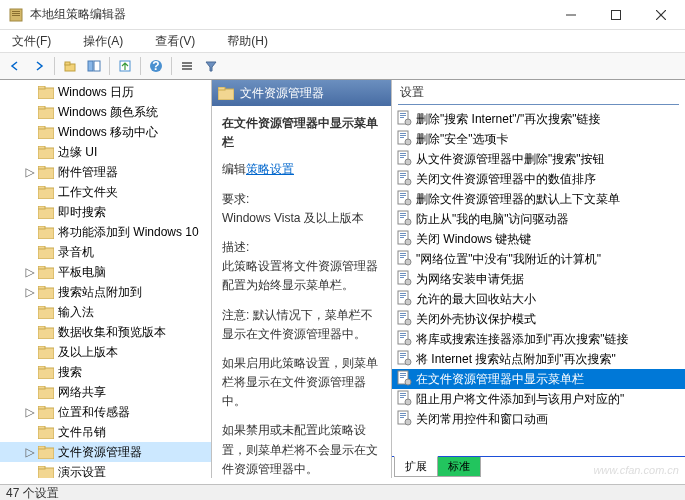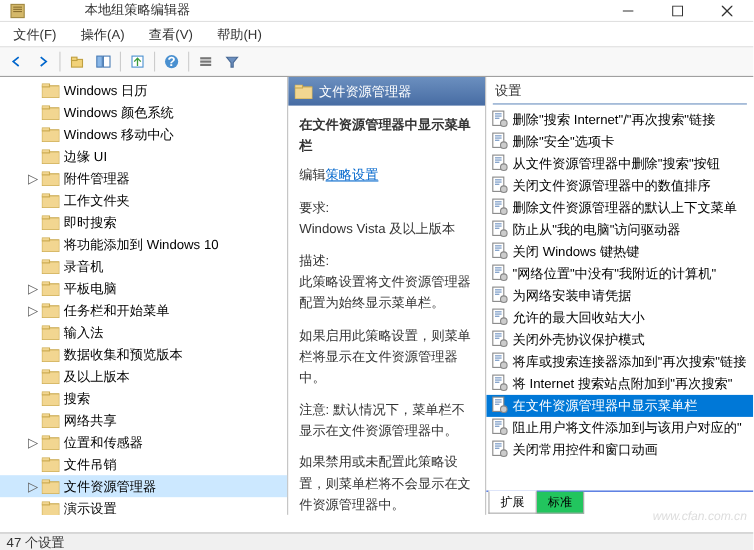--- a/index.html
+++ b/index.html
@@ -1,28 +1,28 @@
 <!DOCTYPE html>
 <html><head>
 <meta charset="utf-8">
 <style>
 * { margin: 0; padding: 0; box-sizing: border-box; font-family: "Microsoft YaHei", "Segoe UI", Tahoma, sans-serif; font-size: 12px; }
 body { background: #fff; width: 685px; height: 500px; overflow: hidden; position: relative; }
-.titlebar { height: 20px; display: flex; align-items: center; padding: 0 2px; border-bottom: 1px solid #e0e0e0; background: #fff; gap: 47px; }
+.titlebar { height: 30px; display: flex; align-items: center; padding: 0 2px; border-bottom: 1px solid #e0e0e0; background: #fff; }
 .titlebar .app-icon { width: 16px; height: 16px; margin: 0 6px; }
 .titlebar .title { flex: 1; color: #333; font-size: 12px; }
 .win-controls { display: flex; }
 .win-btn { width: 45px; height: 30px; display: flex; align-items: center; justify-content: center; color: #333; }
-.menubar { height: 22px; display: flex; align-items: center; padding: 0 4px; gap: 6px; }
+.menubar { height: 22px; display: flex; align-items: center; padding: 0 4px; gap: 16px; }
 .menu-item { padding: 2px 8px; color: #333; cursor: default; }
 .toolbar { height: 28px; display: flex; align-items: center; padding: 2px 4px; gap: 2px; border-top: 1px solid #e0e0e0; border-bottom: 1px solid #a0a0a0; background: #f8f8f8; }
 .tool-btn { width: 22px; height: 22px; display: flex; align-items: center; justify-content: center; border: 1px solid transparent; }
 .tool-sep { width: 1px; height: 18px; background: #ccc; margin: 0 2px; }
 .content { display: flex; height: 398px; }
-.tree-pane { width: 262px; border-right: 1px solid #c0c0c0; overflow-y: scroll; overflow-x: hidden; padding: 2px 0; }
+.tree-pane { width: 212px; border-right: 1px solid #c0c0c0; overflow-y: scroll; overflow-x: hidden; padding: 2px 0; }
 .tree-item { display: flex; align-items: center; height: 20px; padding-left: 24px; white-space: nowrap; cursor: default; }
 .tree-item.selected { background: #cce8ff; }
 .tree-item .expander { width: 12px; height: 12px; margin-right: 2px; display: inline-flex; align-items: center; justify-content: center; color: #666; }
 .tree-item .folder-icon { width: 16px; height: 13px; margin-right: 4px; }
 .center-pane { flex: 1; display: flex; }
 .desc-pane { width: 180px; border-right: 1px solid #c0c0c0; display: flex; flex-direction: column; overflow: hidden; }
 .desc-header { height: 26px; background: linear-gradient(#6b8fbf, #476ca3); color: #fff; display: flex; align-items: center; padding: 0 6px; gap: 6px; }
 .desc-body { padding: 8px 10px; flex: 1; overflow: hidden; line-height: 1.6; color: #333; }
 .desc-title { font-weight: bold; margin-bottom: 8px; }
 .desc-link { color: #0066cc; text-decoration: underline; cursor: pointer; margin-top: 38px; }
@@ -218,21 +218,21 @@
           <rect x="0" y="0" width="7" height="3" fill="#f2d691" stroke="#c9a94f"></rect>
         </svg>
         <span>平板电脑</span>
       </div>
       <div class="tree-item">
         <span class="expander">▷</span>
         <svg class="folder-icon" viewBox="0 0 16 13">
           <rect x="0" y="2" width="16" height="11" fill="#f2d691" stroke="#c9a94f"></rect>
           <rect x="0" y="0" width="7" height="3" fill="#f2d691" stroke="#c9a94f"></rect>
         </svg>
-        <span>任务栏和开始菜单</span>
+        <span>搜索站点附加到</span>
       </div>
       <div class="tree-item">
         <span class="expander"></span>
         <svg class="folder-icon" viewBox="0 0 16 13">
           <rect x="0" y="2" width="16" height="11" fill="#f2d691" stroke="#c9a94f"></rect>
           <rect x="0" y="0" width="7" height="3" fill="#f2d691" stroke="#c9a94f"></rect>
         </svg>
         <span>输入法</span>
       </div>
       <div class="tree-item">
@@ -309,22 +309,22 @@
           </svg>
         <span>文件资源管理器</span>
       </div>
       <div class="desc-body">
         <div class="desc-title">在文件资源管理器中显示菜单栏</div>
         <div><span>编辑</span><span class="desc-link">策略设置</span></div>
         <div class="desc-section">要求:</div>
         <div>Windows Vista 及以上版本</div>
         <div class="desc-section">描述:</div>
         <div>此策略设置将文件资源管理器配置为始终显示菜单栏。</div>
+        <div class="desc-section">注意: 默认情况下，菜单栏不显示在文件资源管理器中。</div>
         <div class="desc-section">如果启用此策略设置，则菜单栏将显示在文件资源管理器中。</div>
-        <div class="desc-section">注意: 默认情况下，菜单栏不显示在文件资源管理器中。</div>
         <div class="desc-section">如果禁用或未配置此策略设置，则菜单栏将不会显示在文件资源管理器中。</div>
 
       </div>
     </div>
     <div class="settings-pane">
       <div class="settings-header">设置</div>
       <div class="settings-underline"></div>
       <div class="settings-list" id="settings-list">
           <div class="setting-item">
             <span><svg class="setting-icon" viewBox="0 0 16 16">

